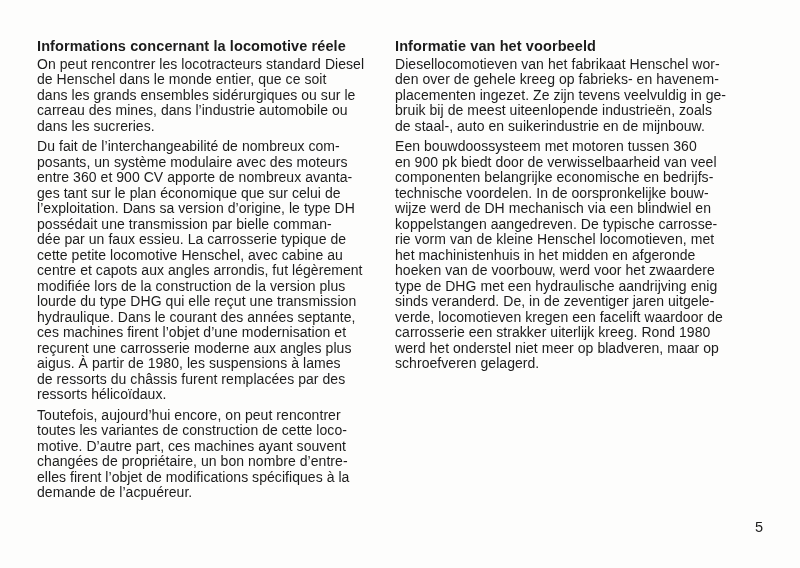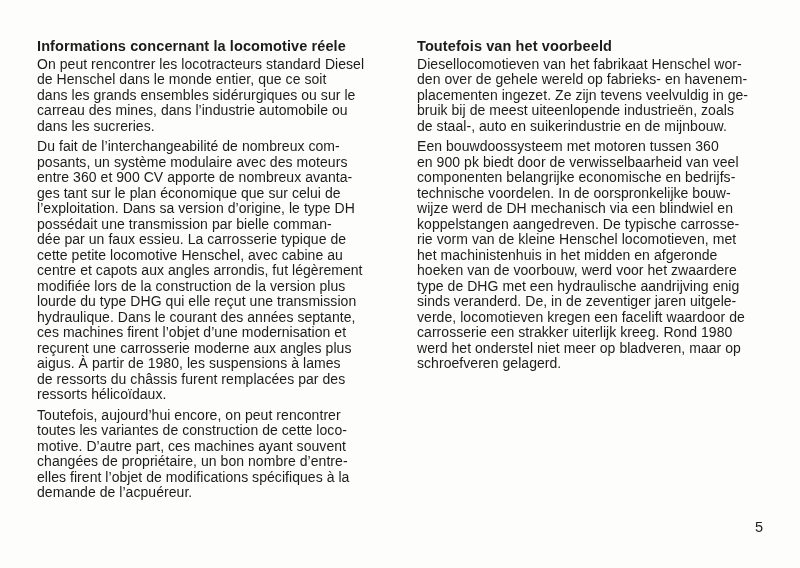--- a/index.html
+++ b/index.html
@@ -13,21 +13,20 @@
     height: 568px;
     background: #fdfdfc;
     font-family: "Liberation Sans", sans-serif;
     color: #1c1c1c;
     overflow: hidden;
     box-sizing: border-box;
   }
   .columns {
     display: flex;
     padding: 39px 0 0 37px;
-    gap: 22px;
   }
   .col {
     width: 358px;
     flex: 0 0 358px;
   }
   .col h2 {
     font-size: 14.5px;
     line-height: 15.5px;
     font-weight: 700;
     margin: 0 0 2px 0;
@@ -82,23 +81,23 @@
 ressorts hélicoïdaux.</p>
       <p>Toutefois, aujourd’hui encore, on peut rencontrer
 toutes les variantes de construction de cette loco-
 motive. D’autre part, ces machines ayant souvent
 changées de propriétaire, un bon nombre d’entre-
 elles firent l’objet de modifications spécifiques à la
 demande de l’acpuéreur.</p>
     </section>
 
     <section class="col">
-      <h2>Toutefois van het voorbeeld</h2>
+      <h2>Informatie van het voorbeeld</h2>
       <p>Diesellocomotieven van het fabrikaat Henschel wor-
-den over de gehele wereld op fabrieks- en havenem-
+den over de gehele kreeg op fabrieks- en havenem-
 placementen ingezet. Ze zijn tevens veelvuldig in ge-
 bruik bij de meest uiteenlopende industrieën, zoals
 de staal-, auto en suikerindustrie en de mijnbouw.</p>
       <p>Een bouwdoossysteem met motoren tussen 360
 en 900 pk biedt door de verwisselbaarheid van veel
 componenten belangrijke economische en bedrijfs-
 technische voordelen. In de oorspronkelijke bouw-
 wijze werd de DH mechanisch via een blindwiel en
 koppelstangen aangedreven. De typische carrosse-
 rie vorm van de kleine Henschel locomotieven, met

